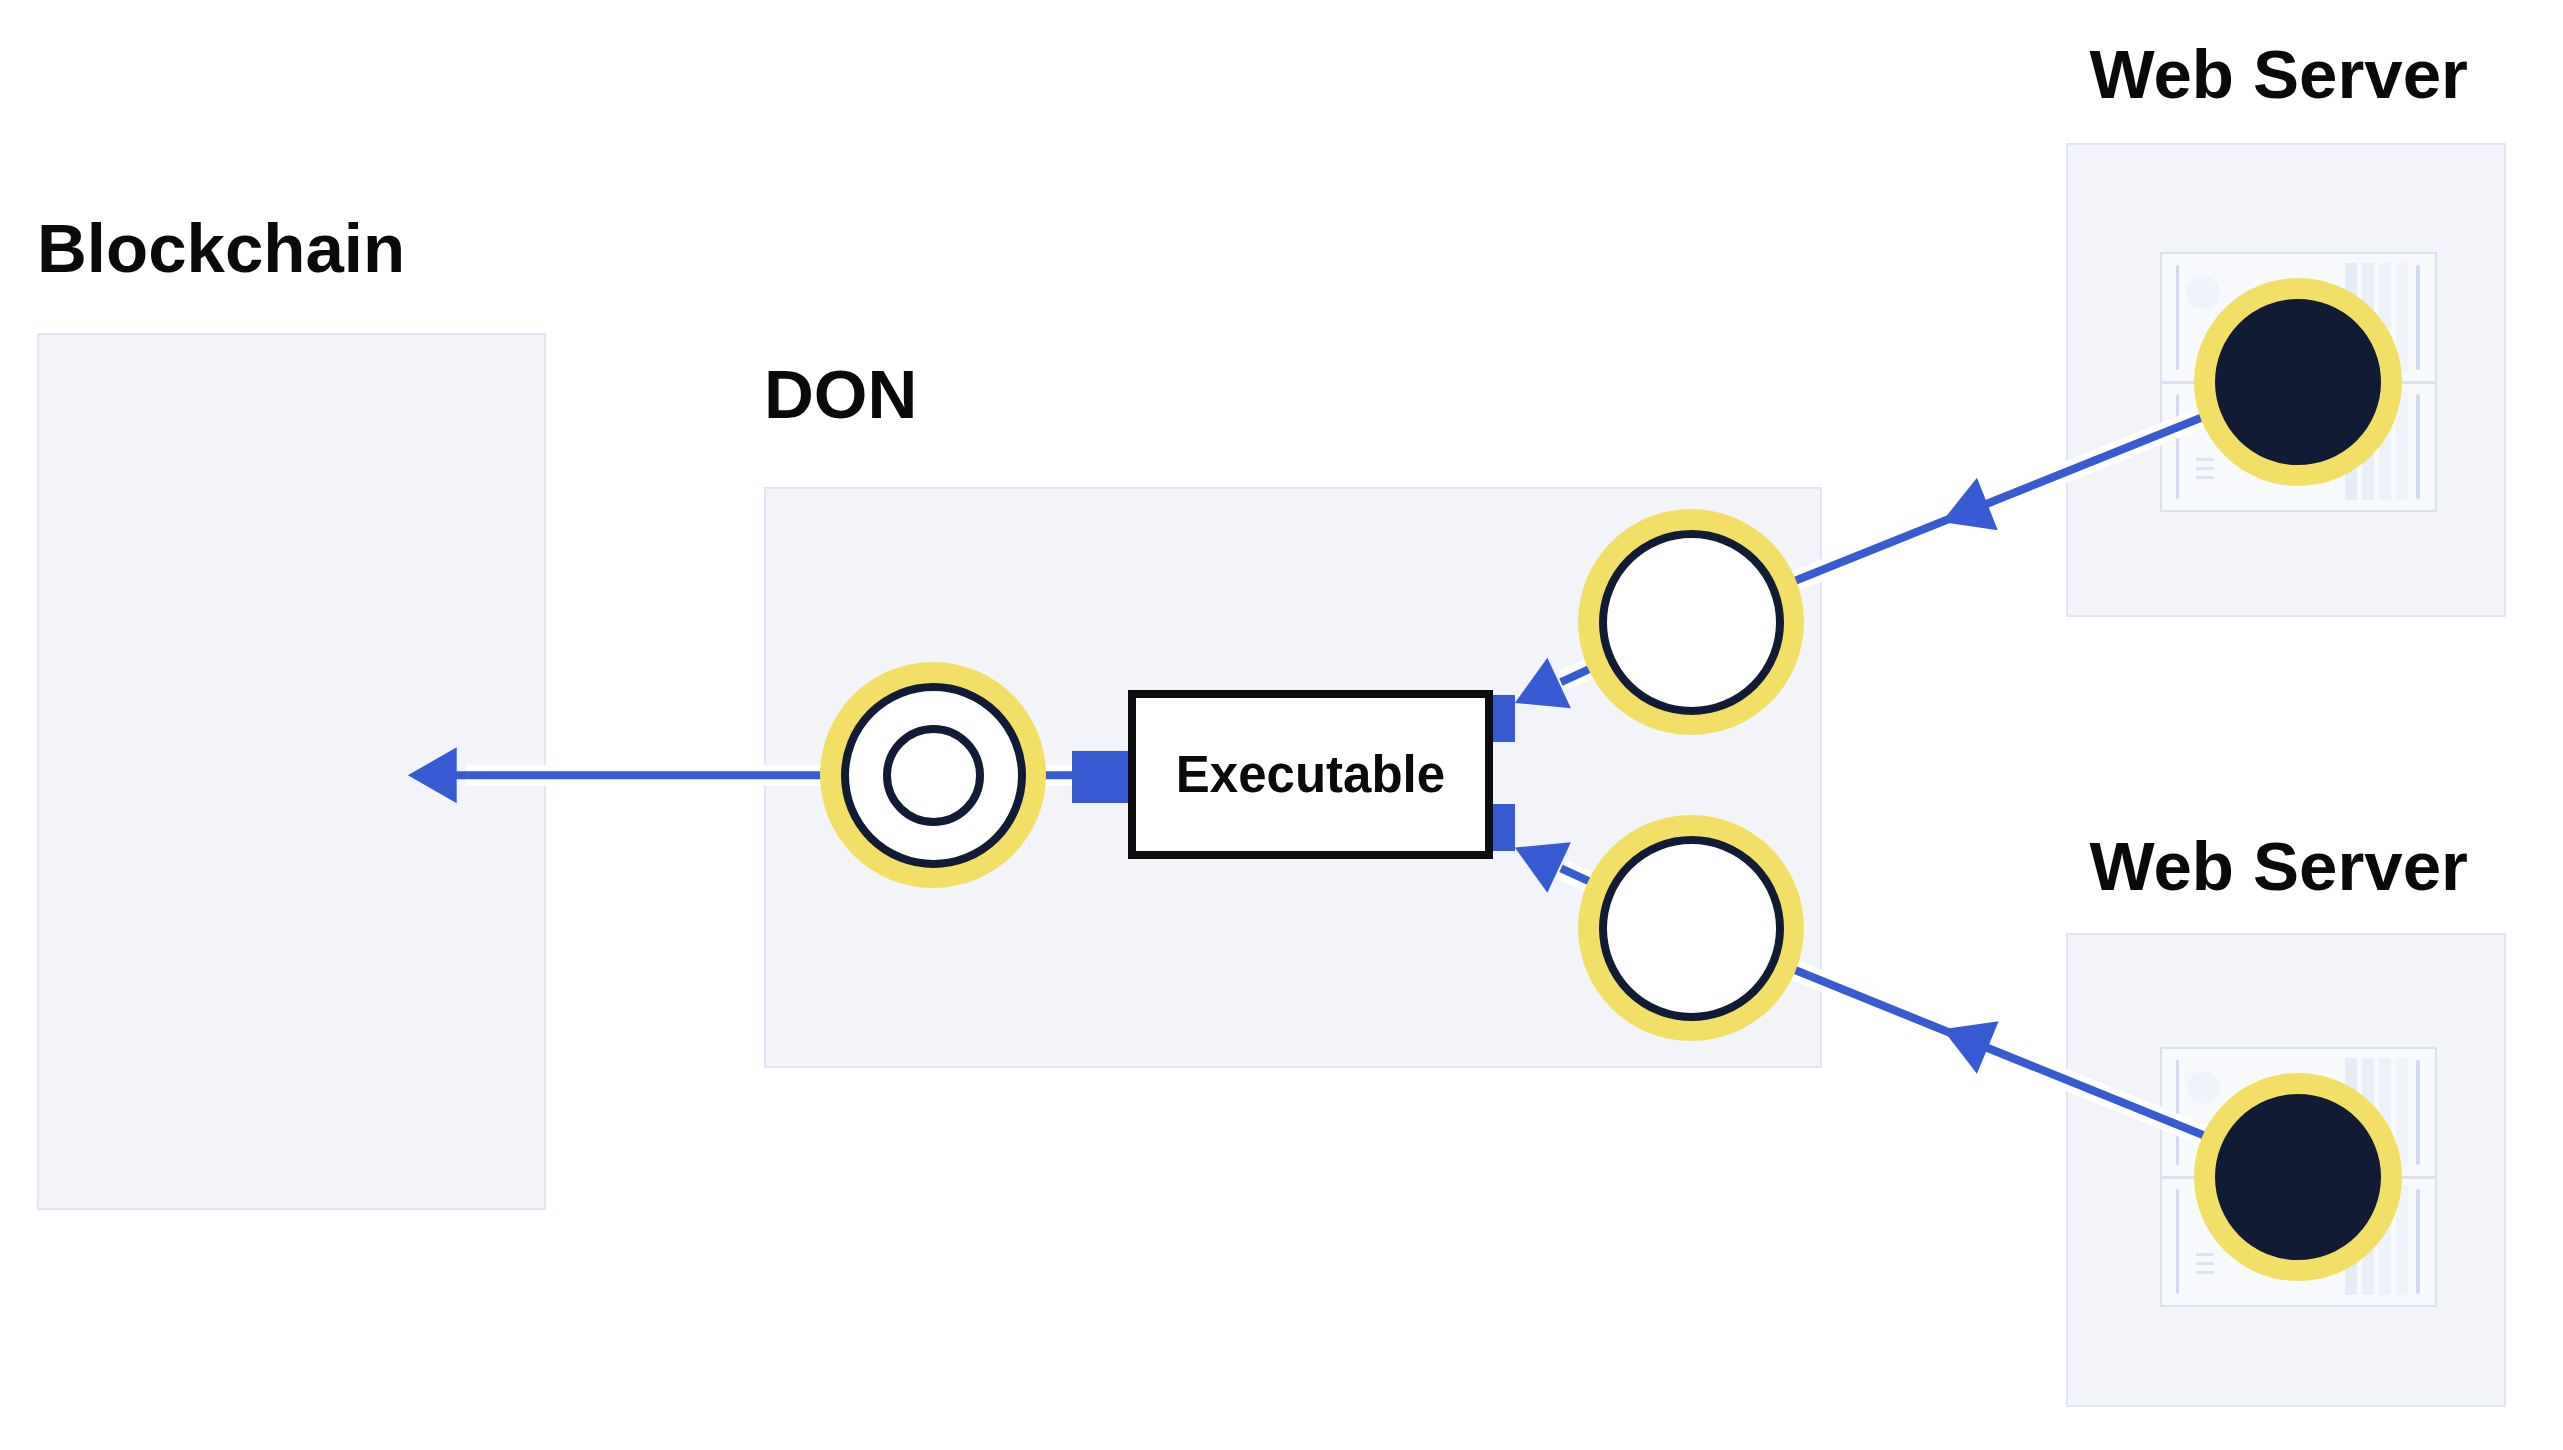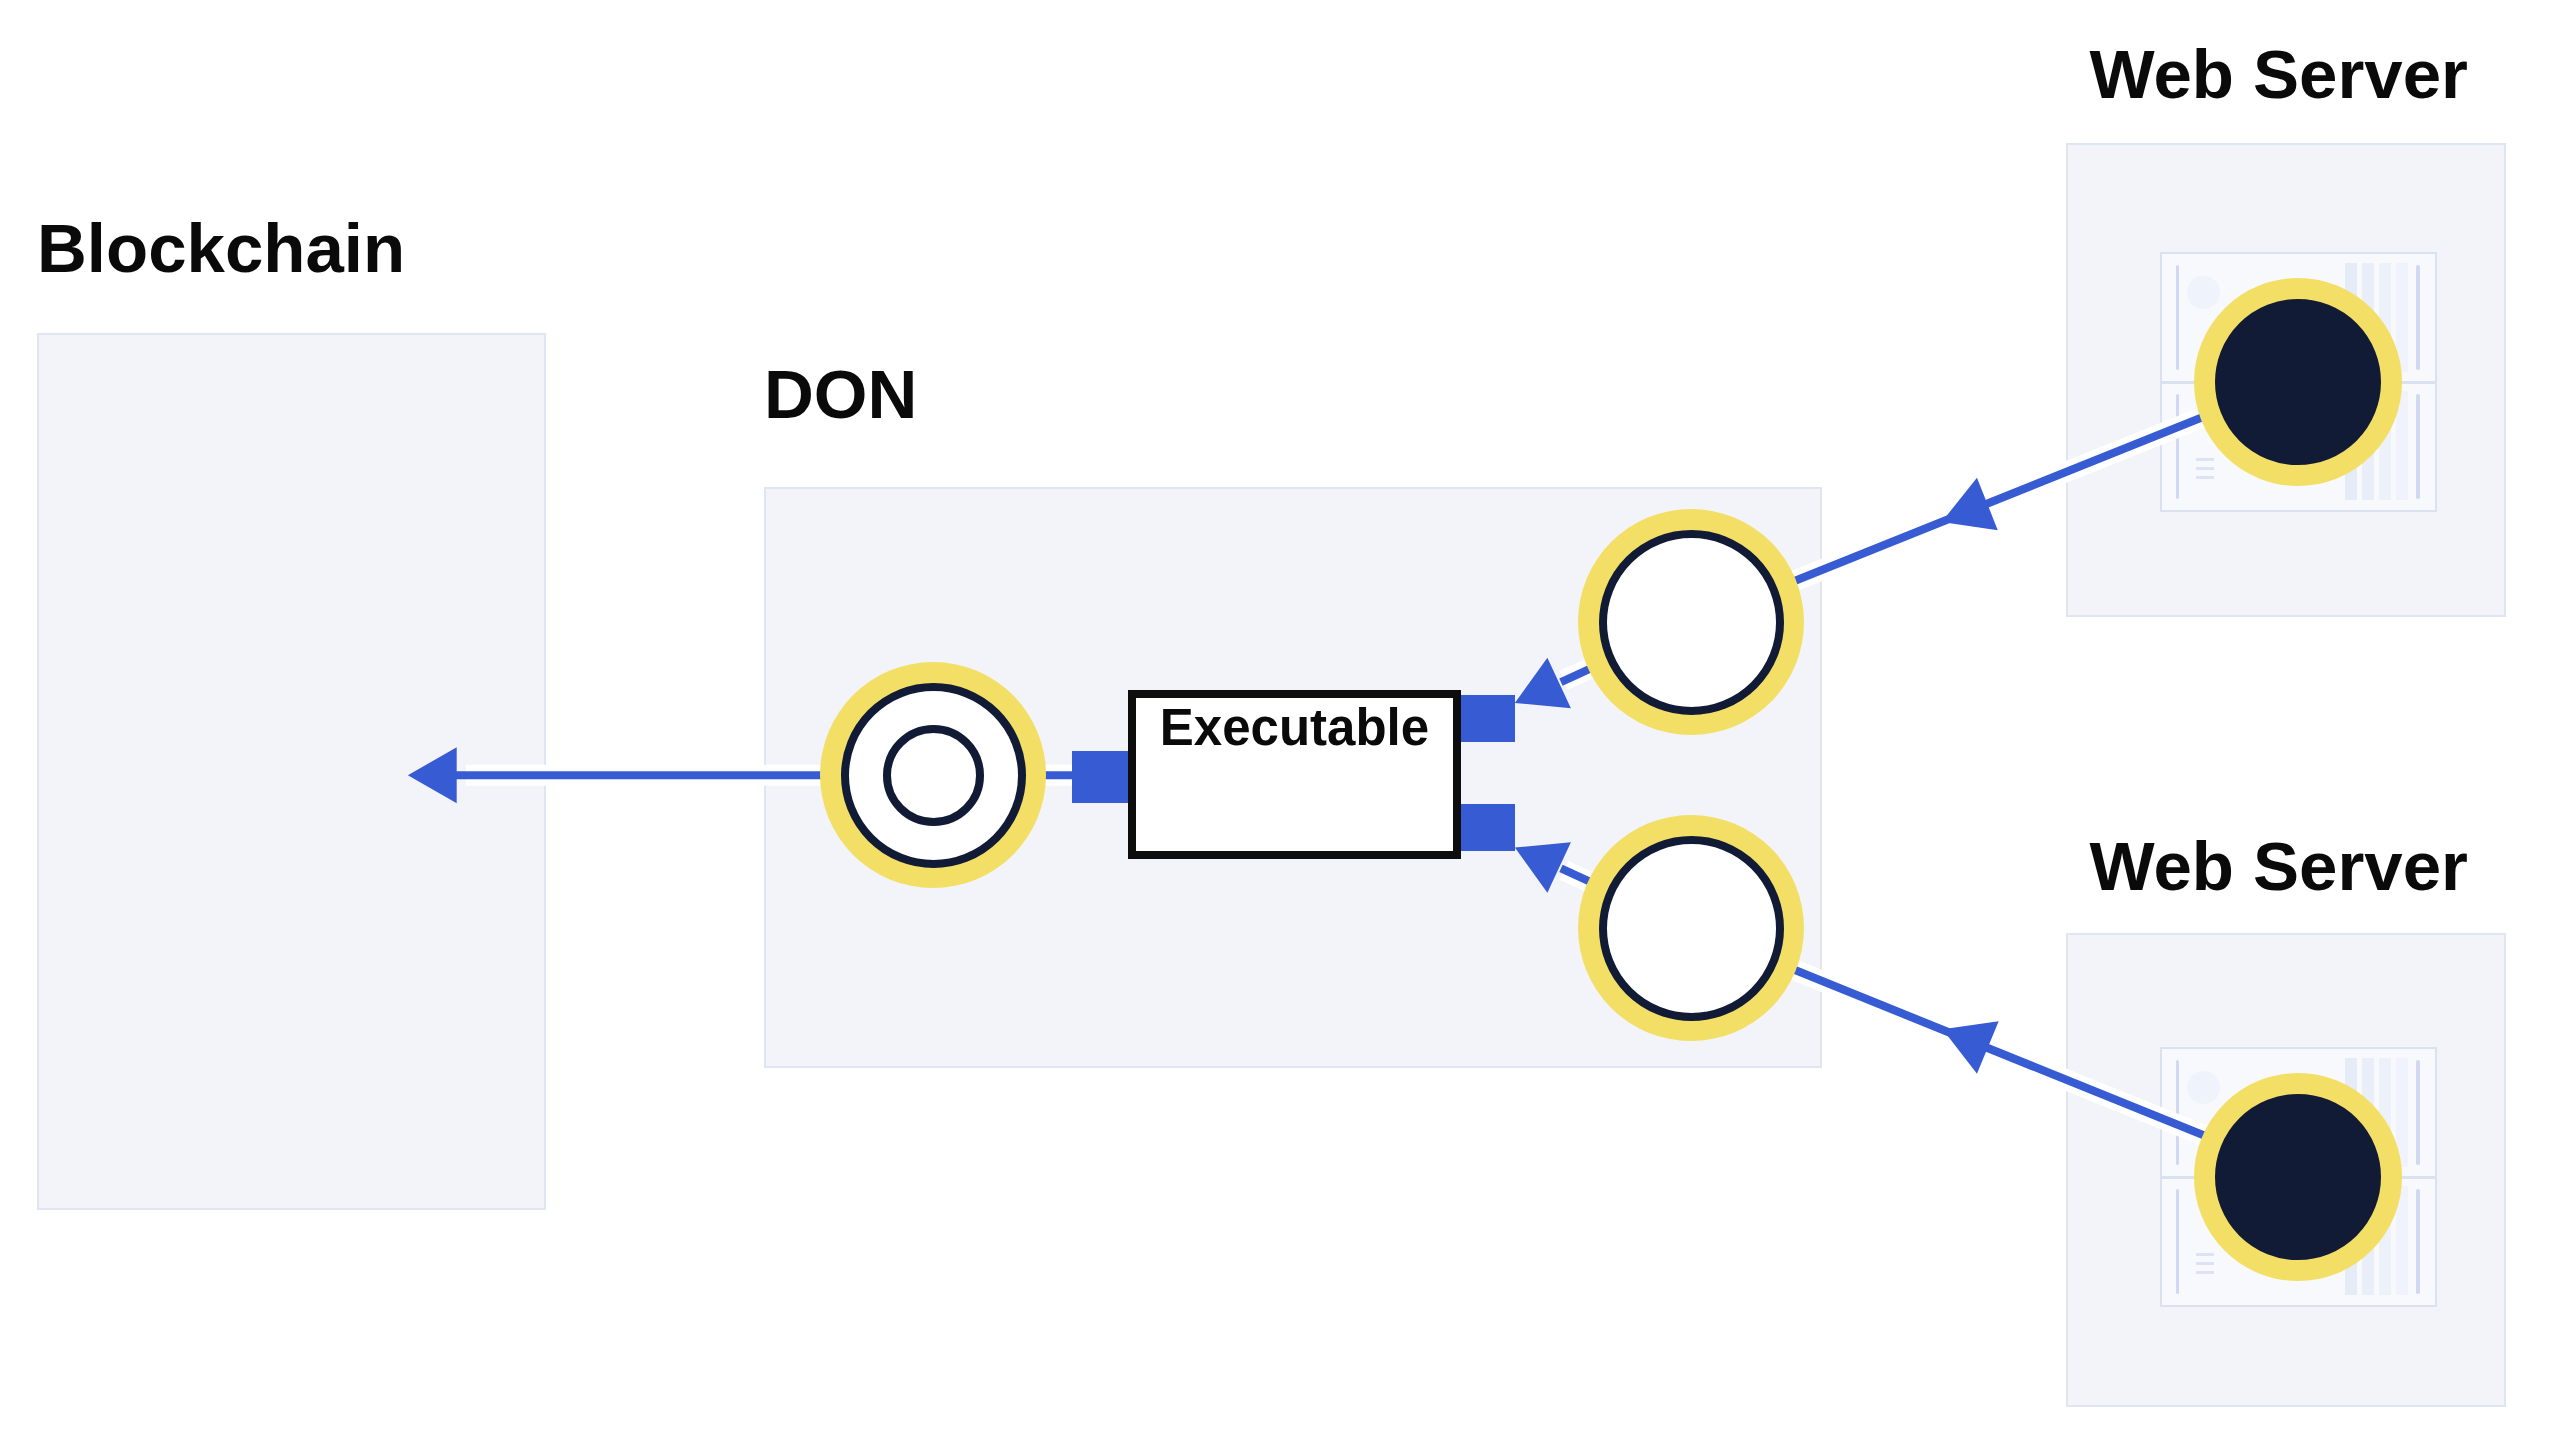--- a/index.html
+++ b/index.html
@@ -51,23 +51,23 @@
   .web-node{position:absolute;width:208px;height:208px;border-radius:50%;
     background:var(--color-navy);border:21px solid var(--color-yellow);z-index:4;}
   .don-node{position:absolute;width:226px;height:226px;border-radius:50%;
     background:var(--color-yellow);z-index:4;display:flex;align-items:center;justify-content:center;}
   .don-node-inner{width:185px;height:185px;border-radius:50%;background:var(--color-white);
     border:8.1px solid var(--color-navy);display:flex;align-items:center;justify-content:center;}
   .don-node-core{width:101px;height:101px;border-radius:50%;background:var(--color-white);
     border:8.1px solid var(--color-navy);}
 
   
-  #executable-box{position:absolute;left:1128px;top:690px;width:333px;height:169px;
+  #executable-box{position:absolute;left:1128px;top:690px;width:365px;height:169px;
     background:var(--color-white);border:8.1px solid var(--color-box-border-dark);z-index:5;
-    display:flex;align-items:flex-start;justify-content:center;}
+    display:flex;align-items:center;justify-content:center;}
   #executable-label{font-size:51px;font-weight:600;color:var(--color-ink);letter-spacing:0;}
   .port{position:absolute;background:var(--color-accent-blue);z-index:4;}
   #port-left{left:1072px;top:751px;width:56px;height:52px;}
   #port-top-right{left:1461px;top:695px;width:54px;height:47px;}
   #port-bottom-right{left:1461px;top:804px;width:54px;height:47px;}
 
   .ws-title{text-indent:23.5px;}
 </style>
 </head>
 <body>

